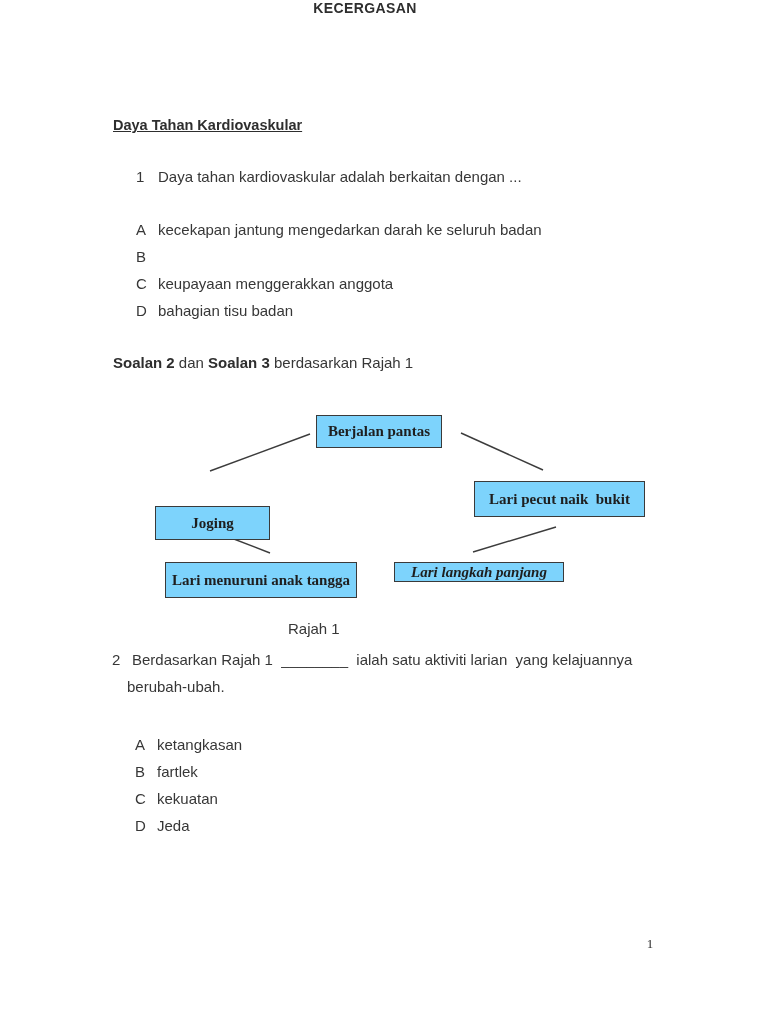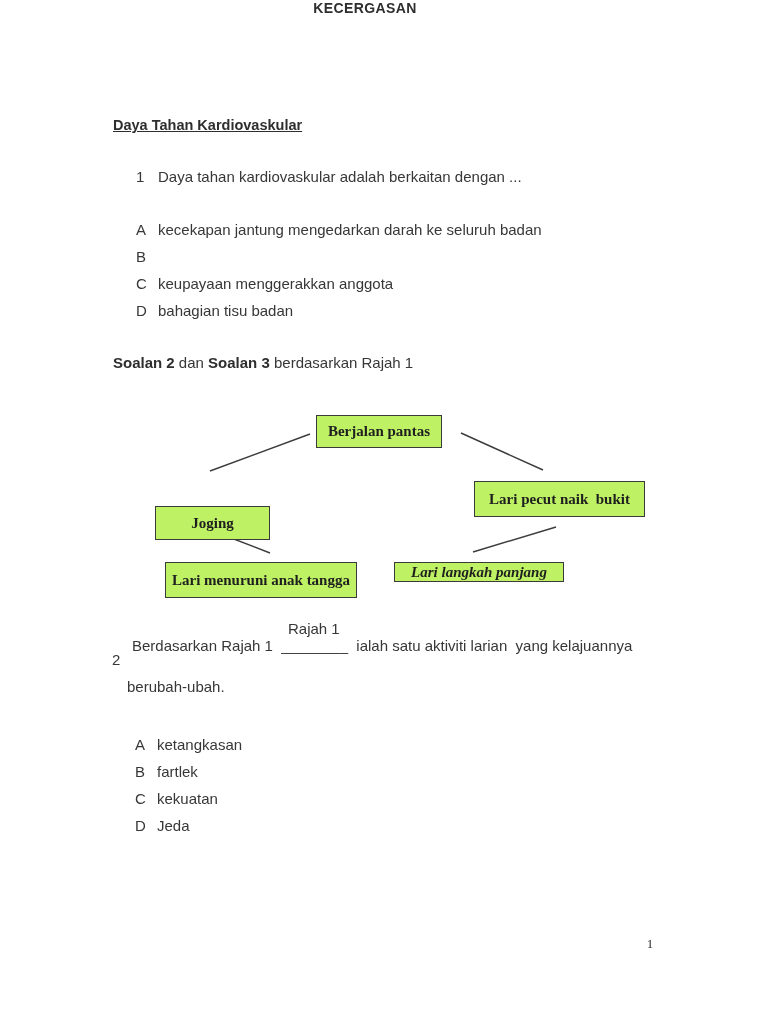--- a/index.html
+++ b/index.html
@@ -33,39 +33,39 @@
   .q-num { width: 22px; flex: 0 0 22px; }
   .q-text { white-space: pre; }
   .opt-row { display: flex; line-height: 20px; }
   .opt-letter { width: 22px; flex: 0 0 22px; }
   .instruction { left: 113px; top: 353px; line-height: 20px; }
   .instruction b { color: #2e2e2e; }
   .diagram-lines { left: 0; top: 0; width: 768px; height: 1024px; pointer-events: none; }
   .dbox {
     position: absolute;
     border: 1.5px solid #3a3a3a;
-    background: #bef264;
+    background: #7dd3fc;
     display: flex;
     align-items: center;
     justify-content: center;
     font-family: "Liberation Serif", serif;
     font-weight: bold;
     font-size: 15px;
     color: #1e1e1e;
     white-space: pre;
     box-sizing: border-box;
   }
   .box-top          { left: 316px; top: 415px; width: 126px; height: 33px; }
   .box-left         { left: 155px; top: 506px; width: 115px; height: 34px; }
   .box-right        { left: 474px; top: 481px; width: 171px; height: 36px; }
   .box-bottom-left  { left: 165px; top: 562px; width: 192px; height: 36px; }
   .box-bottom-right { left: 394px; top: 562px; width: 170px; height: 20px; font-style: italic; }
   .caption { left: 288px; top: 620px; line-height: 18px; }
   .q2-num   { left: 112px; top: 650px; line-height: 20px; }
-  .q2-line1 { left: 132px; top: 636px; line-height: 20px; white-space: pre; }
+  .q2-line1 { left: 132px; top: 650px; line-height: 20px; white-space: pre; }
   .q2-line2 { left: 127px; top: 677px; line-height: 20px; }
   .opts1 { left: 136px; top: 220px; }
   .opts1 .opt-row { margin-bottom: 7px; }
   .opts2 { left: 135px; top: 735px; }
   .opts2 .opt-row { margin-bottom: 7px; }
   .page-number {
     left: 640px; top: 936px; width: 20px;
     font-family: "Liberation Serif", serif;
     font-size: 13px;
     color: #2e2e2e;

